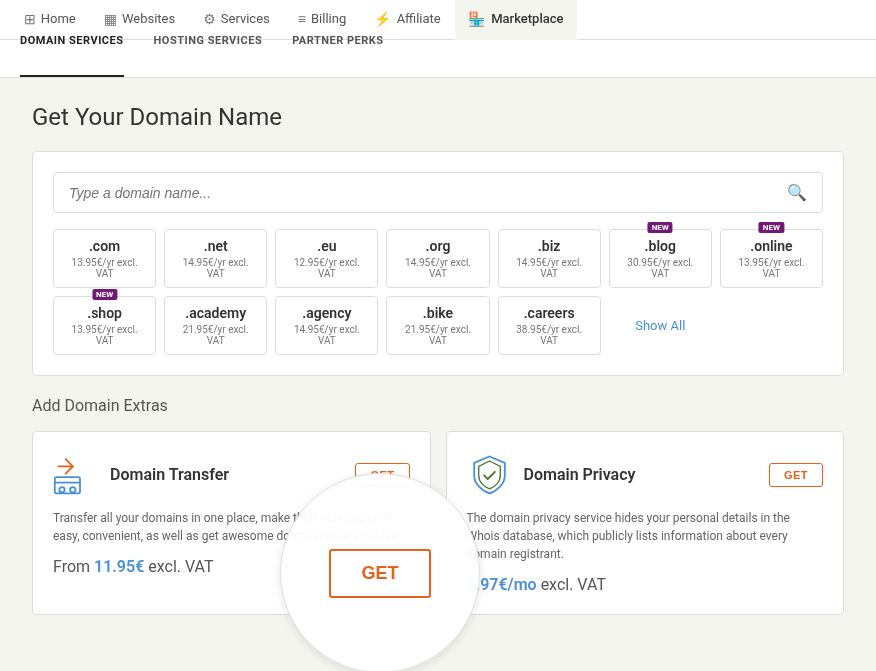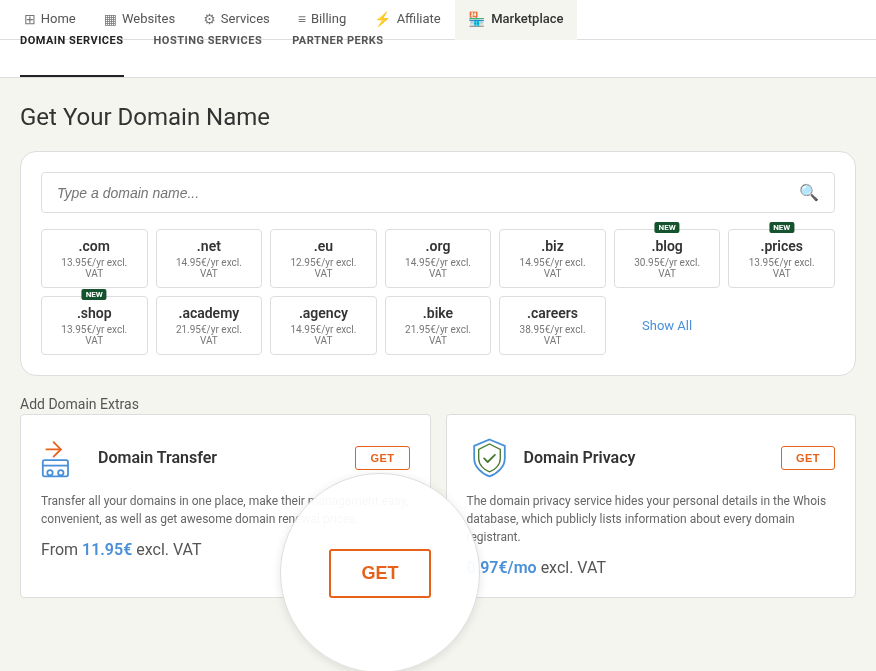--- a/index.html
+++ b/index.html
@@ -64,35 +64,35 @@
       border-bottom: 2px solid transparent;
       text-transform: uppercase;
     }
     .sub-nav-item.active {
       color: #222;
       border-bottom: 2px solid #222;
     }
 
     
     .main-content {
-      padding: 25px 20px;
+      padding: 25px 32px;
     }
 
     .page-title {
       font-size: 24px;
       font-weight: 400;
       color: #333;
       margin-bottom: 20px;
     }
 
     
     .domain-search-card {
       background: #fff;
       border: 1px solid #ddd;
-      border-radius: 16px;
+      border-radius: 4px;
       padding: 20px;
       margin-bottom: 20px;
     }
 
     .search-bar {
       display: flex;
       align-items: center;
       border: 1px solid #ddd;
       border-radius: 4px;
       padding: 10px 15px;
@@ -142,21 +142,21 @@
       color: #777;
       display: block;
       margin-top: 3px;
     }
 
     .new-badge {
       position: absolute;
       top: -8px;
       left: 50%;
       transform: translateX(-50%);
-      background: #14532d;
+      background: #701a75;
       color: #fff;
       font-size: 8px;
       font-weight: 700;
       padding: 1px 4px;
       border-radius: 2px;
       text-transform: uppercase;
     }
 
     .show-all-cell {
       display: flex;
@@ -166,23 +166,23 @@
     .show-all-link {
       color: #4a90d9;
       font-size: 13px;
       cursor: pointer;
       text-decoration: none;
       text-align: center;
     }
 
     
     .section-title {
-      font-size: 14px;
+      font-size: 16px;
       color: #555;
-      margin-bottom: 2px;
+      margin-bottom: 16px;
       font-weight: 400;
     }
 
     .extras-grid {
       display: grid;
       grid-template-columns: 1fr 1fr;
       gap: 15px;
     }
 
     .extra-card {
@@ -351,21 +351,21 @@
           <span class="domain-ext">.biz</span>
           <span class="domain-price">14.95€/yr excl. VAT</span>
         </div>
         <div class="domain-item">
           <span class="new-badge">NEW</span>
           <span class="domain-ext">.blog</span>
           <span class="domain-price">30.95€/yr excl. VAT</span>
         </div>
         <div class="domain-item">
           <span class="new-badge">NEW</span>
-          <span class="domain-ext">.prices</span>
+          <span class="domain-ext">.online</span>
           <span class="domain-price">13.95€/yr excl. VAT</span>
         </div>
         <div class="domain-item">
           <span class="new-badge">NEW</span>
           <span class="domain-ext">.shop</span>
           <span class="domain-price">13.95€/yr excl. VAT</span>
         </div>
         <div class="domain-item">
           <span class="domain-ext">.academy</span>
           <span class="domain-price">21.95€/yr excl. VAT</span>

